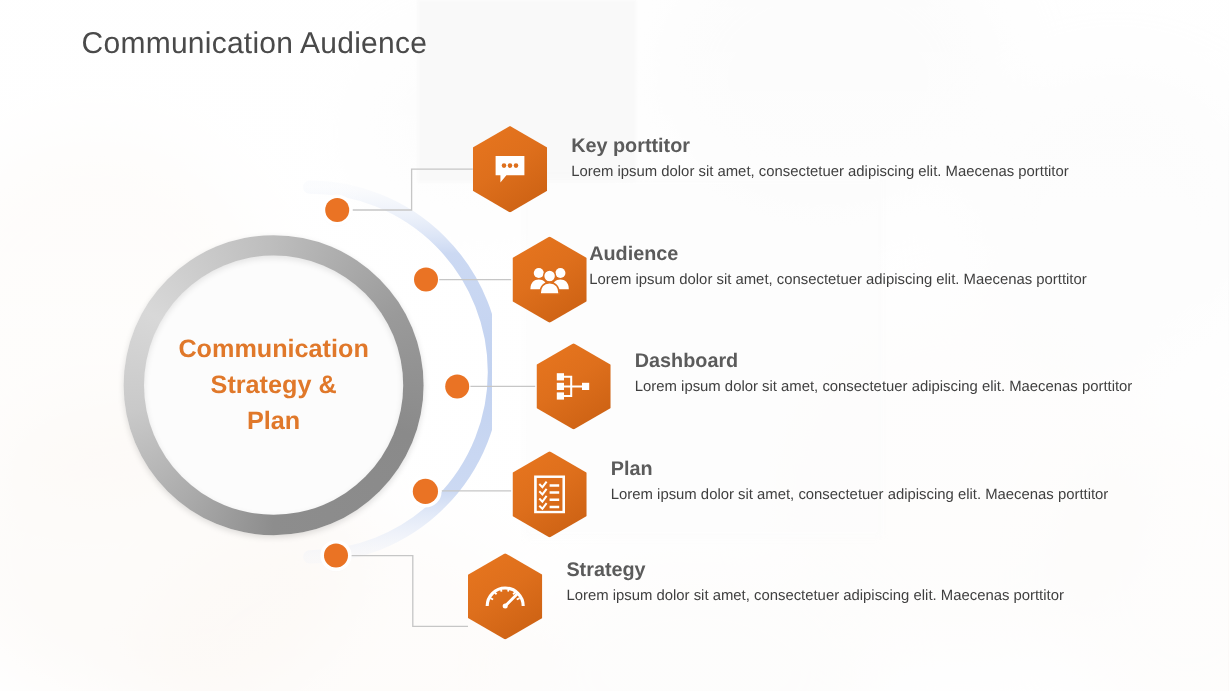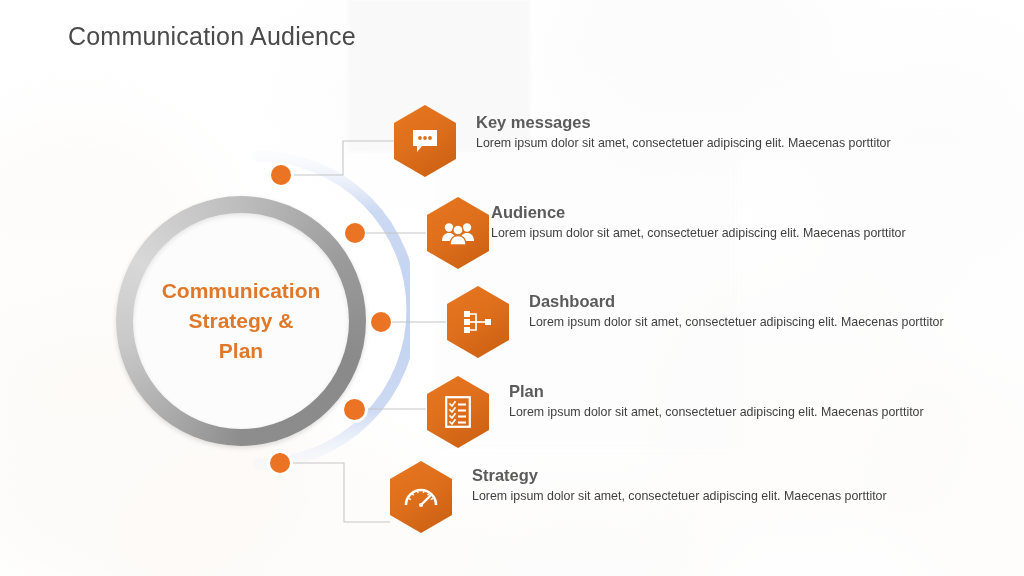--- a/index.html
+++ b/index.html
@@ -74,21 +74,21 @@
     position: absolute;
     left: 70px;
     top: 130px;
     width: 340px;
     height: 360px;
   }
 
   
   #ring {
     position: absolute;
-    left: 116px;
+    left: 103px;
     top: 196px;
     width: 250px;
     height: 250px;
   }
   #ring .ring-outer {
     position: absolute;
     inset: 0;
     border-radius: 50%;
     background:
       conic-gradient(from 180deg,
@@ -253,21 +253,21 @@
       <div class="hex-icon">
         <svg width="30" height="28" viewBox="0 0 30 28">
           <path d="M3 3 H27 V19 H12 L7 25 V19 H3 Z" fill="#ffffff"></path>
           <circle cx="10" cy="11" r="1.9" fill="#DE6F1C"></circle>
           <circle cx="15" cy="11" r="1.9" fill="#DE6F1C"></circle>
           <circle cx="20" cy="11" r="1.9" fill="#DE6F1C"></circle>
         </svg>
       </div>
     </div>
     <div class="txt" style="left:82px;top:8px;">
-      <div class="item-title">Key messages</div>
+      <div class="item-title">Key porttitor</div>
       <div class="item-desc">Lorem ipsum dolor sit amet, consectetuer adipiscing elit.  Maecenas porttitor</div>
     </div>
   </div>
 
   <div class="item" style="left:427px;top:197px;">
     <div class="hexwrap">
       <div class="hex"></div>
       <div class="hex-icon">
         <svg width="34" height="26" viewBox="0 0 34 26">
           <circle cx="8" cy="7.5" r="4.2" fill="#ffffff"></circle>

